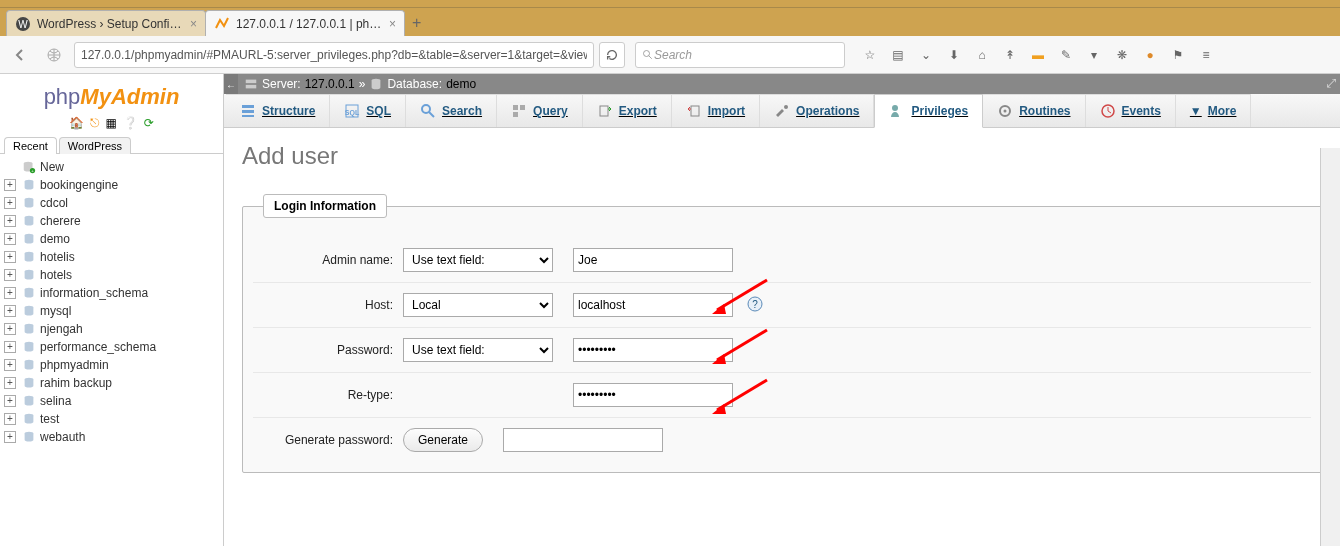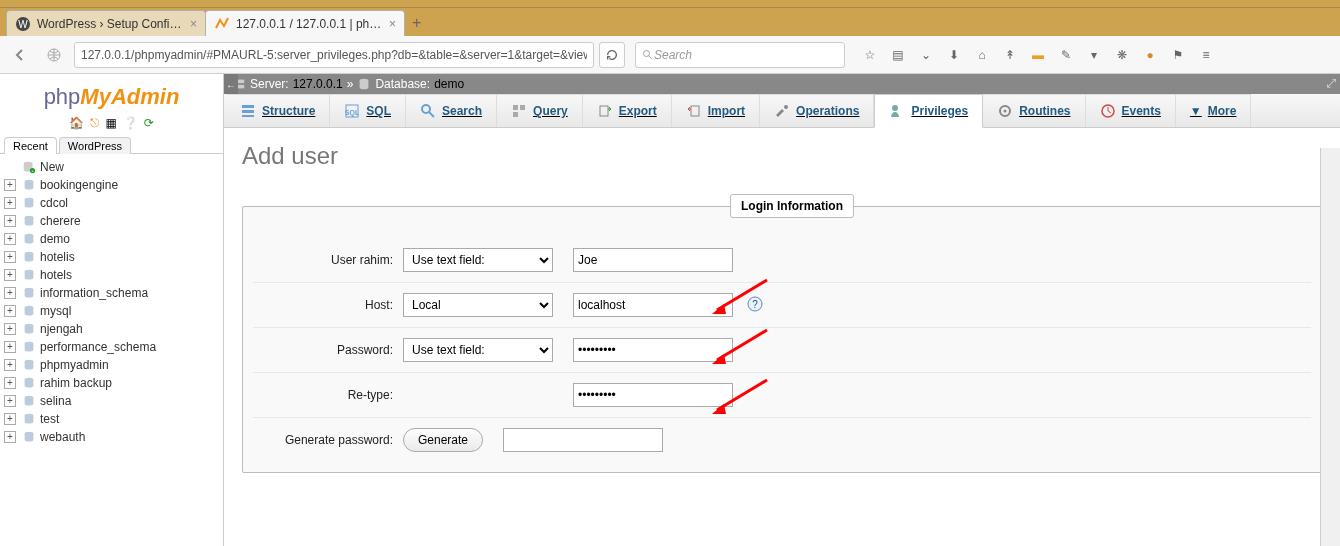--- a/index.html
+++ b/index.html
@@ -38,34 +38,34 @@
 .mini-tab { border: 1px solid #ccc; border-bottom: none; border-radius: 4px 4px 0 0; padding: 2px 8px; background: #f2f2f2; font-size: 11px; cursor: pointer; position: relative; top: 1px; }
 .mini-tab.active { background: #fff; }
 .tree { padding: 4px 0; overflow-y: auto; flex: 1; }
 .tree-item { display: flex; align-items: center; padding: 2px 4px; font-size: 12px; color: #333; cursor: pointer; }
 .tree-exp { width: 12px; height: 12px; border: 1px solid #aaa; background: #fff; display: inline-flex; align-items: center; justify-content: center; font-size: 10px; line-height: 1; margin-right: 2px; color: #555; }
 .tree-db-icon { width: 14px; height: 14px; margin: 0 4px; }
 
 
 .main { flex: 1; display: flex; flex-direction: column; background: #fff; position: relative; }
 .collapse-handle { position: absolute; left: 0; top: 0; width: 14px; height: 20px; background: #7a7a7a; color: #fff; font-size: 10px; display: flex; align-items: center; justify-content: center; cursor: pointer; z-index: 5; }
-.breadcrumb { background: #888; color: #fff; padding: 3px 8px; font-size: 12px; display: flex; align-items: center; gap: 4px; position: relative; }
+.breadcrumb { background: #888; color: #fff; padding: 3px 20px; font-size: 12px; display: flex; align-items: center; gap: 4px; position: relative; }
 .breadcrumb a { color: #000000; text-decoration: none; }
 .bc-expand { position: absolute; right: 4px; top: 2px; color: #ddd; cursor: pointer; }
 
 .tabs { display: flex; background: linear-gradient(#f8f8f8, #e8e8e8); border-bottom: 1px solid #ccc; padding-left: 2px; text-decoration: underline; }
 .tabs .tabbtn { display: flex; align-items: center; gap: 6px; padding: 8px 14px; border-right: 1px solid #ddd; color: #235a81; font-weight: bold; cursor: pointer; font-size: 12px; border-top: 1px solid #ddd; }
 .tabs .tabbtn.active { background: #fff; border-bottom: 1px solid #fff; margin-bottom: -1px; border-top: 1px solid #ccc; border-left: 1px solid #ccc; border-right: 1px solid #ccc; }
 .tab-ico { width: 16px; height: 16px; }
 
 .content { padding: 14px 18px; background: #fff; flex: 1; overflow: auto; }
 h2.page-title { font-size: 24px; color: #777; font-weight: normal; margin-bottom: 24px; }
 
 fieldset.fs { border: 1px solid #bbb; border-radius: 2px; padding: 20px 10px 10px; position: relative; background: #f9f9f9; }
-fieldset.fs legend { background: #fff; border: 1px solid #bbb; border-radius: 3px; padding: 4px 10px; font-weight: bold; font-size: 12px; margin-left: 10px; text-align: center; }
+fieldset.fs legend { background: #fff; border: 1px solid #bbb; border-radius: 3px; padding: 4px 10px; font-weight: bold; font-size: 12px; margin-left: 10px; }
 .form-row { display: flex; align-items: center; padding: 10px 0; border-top: 1px solid #e8e8e8; }
 .form-row:first-of-type { border-top: none; }
 .form-row label { width: 140px; text-align: right; margin-right: 10px; color: #222; font-size: 12px; }
 .form-row select, .form-row input[type=text], .form-row input[type=password] { border: 1px solid #aaa; background: #fff; padding: 3px 4px; font-size: 12px; height: 24px; }
 .form-row select { width: 150px; margin-right: 20px; }
 .form-row input[type=text], .form-row input[type=password] { width: 160px; }
 .gen-btn { border: 1px solid #aaa; background: linear-gradient(#fdfdfd,#eaeaea); border-radius: 12px; padding: 4px 14px; font-size: 12px; cursor: pointer; margin-left: 0; margin-right: 20px; text-align: center; }
 .help-ico { margin-left: 14px; color: #235a81; }
 
 
@@ -395,21 +395,21 @@
         </div>
     </div>
 
     <div class="content">
       <h2 class="page-title">Add user</h2>
 
       <fieldset class="fs">
         <legend>Login Information</legend>
 
         <div class="form-row">
-          <label>User rahim:</label>
+          <label>Admin name:</label>
           <select><option>Use text field:</option></select>
           <input type="text" value="Joe" style="">
         </div>
         <div class="form-row">
           <label>Host:</label>
           <select><option>Local</option></select>
           <input type="text" value="localhost" style="">
           <span class="help-ico">
             <svg width="16" height="16" viewBox="0 0 16 16">
                 <circle cx="8" cy="8" r="7" fill="#e8f0f8" stroke="#5a8ab8"></circle>

